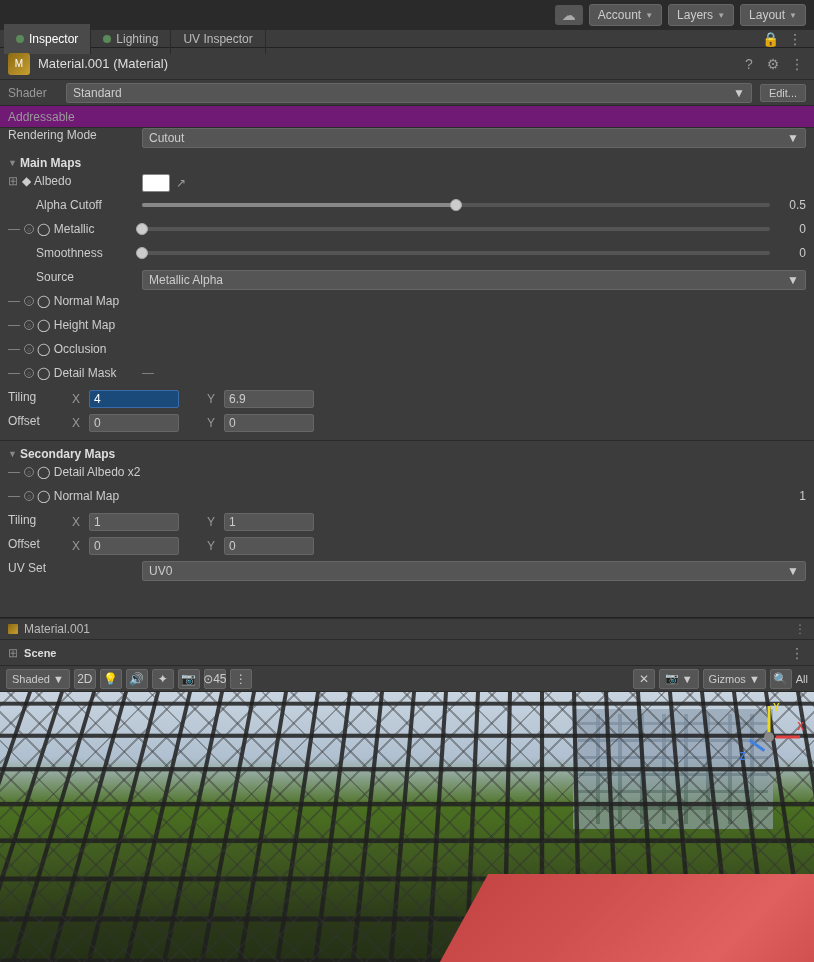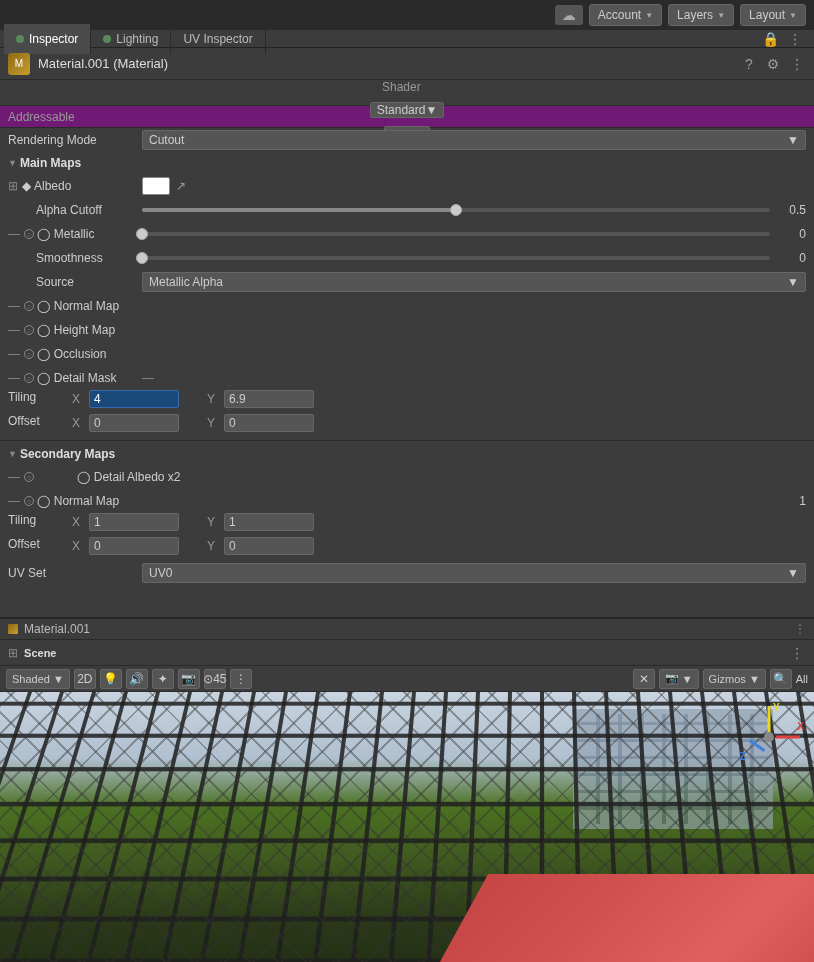--- a/index.html
+++ b/index.html
@@ -109,21 +109,20 @@
     .header-icons { display: flex; gap: 6px; align-items: center; }
 
     
     .shader-row {
       height: 26px;
       background: #3c3c3c;
       display: flex; align-items: center;
       padding: 0 8px;
       border-bottom: 1px solid #2a2a2a;
       gap: 8px;
-      flex-direction: column;
     }
     .shader-label { color: #999; font-size: 12px; min-width: 50px; }
     .shader-dropdown {
       flex: 1;
       height: 20px;
       background: #555;
       border: 1px solid #666;
       border-radius: 2px;
       padding: 0 6px;
       color: #ccc;
@@ -145,21 +144,21 @@
     .addressable-row {
       height: 22px;
       background: #701a75;
       display: flex; align-items: center;
       padding: 0 8px;
       border-bottom: 1px solid #2a2a2a;
     }
     .addressable-label { color: #999; font-size: 12px; }
     .prop-row {
       height: 24px;
-      display: flex; align-items: center;
+      display: flex; align-items: flex-start;
       padding: 0 8px;
       gap: 4px;
     }
     .prop-label {
       min-width: 130px;
       color: #ccc;
       font-size: 12px;
     }
     .prop-label.indent2 { padding-left: 28px; }
     .prop-value-area {
@@ -675,21 +674,21 @@
 
   <div class="section-label">
     <span class="expand-arrow">▼</span>
     <span style="font-weight:bold;color:#ddd;">Secondary Maps</span>
   </div>
 
   <div class="prop-row">
     <div style="display:flex;align-items:center;min-width:130px;">
       <span class="dash-prefix">—</span>
       <span class="circle-prefix">○</span>
-      <span class="prop-label" style="min-width:auto;margin-left:40px;">◯ Detail Albedo x2</span>
+      <span class="prop-label" style="min-width:auto;">◯ Detail Albedo x2</span>
     </div>
     <div class="prop-value-area"></div>
   </div>
 
   <div class="prop-row">
     <div style="display:flex;align-items:center;min-width:130px;">
       <span class="dash-prefix">—</span>
       <span class="circle-prefix">○</span>
       <span class="prop-label" style="min-width:auto;">◯ Normal Map</span>
     </div>

